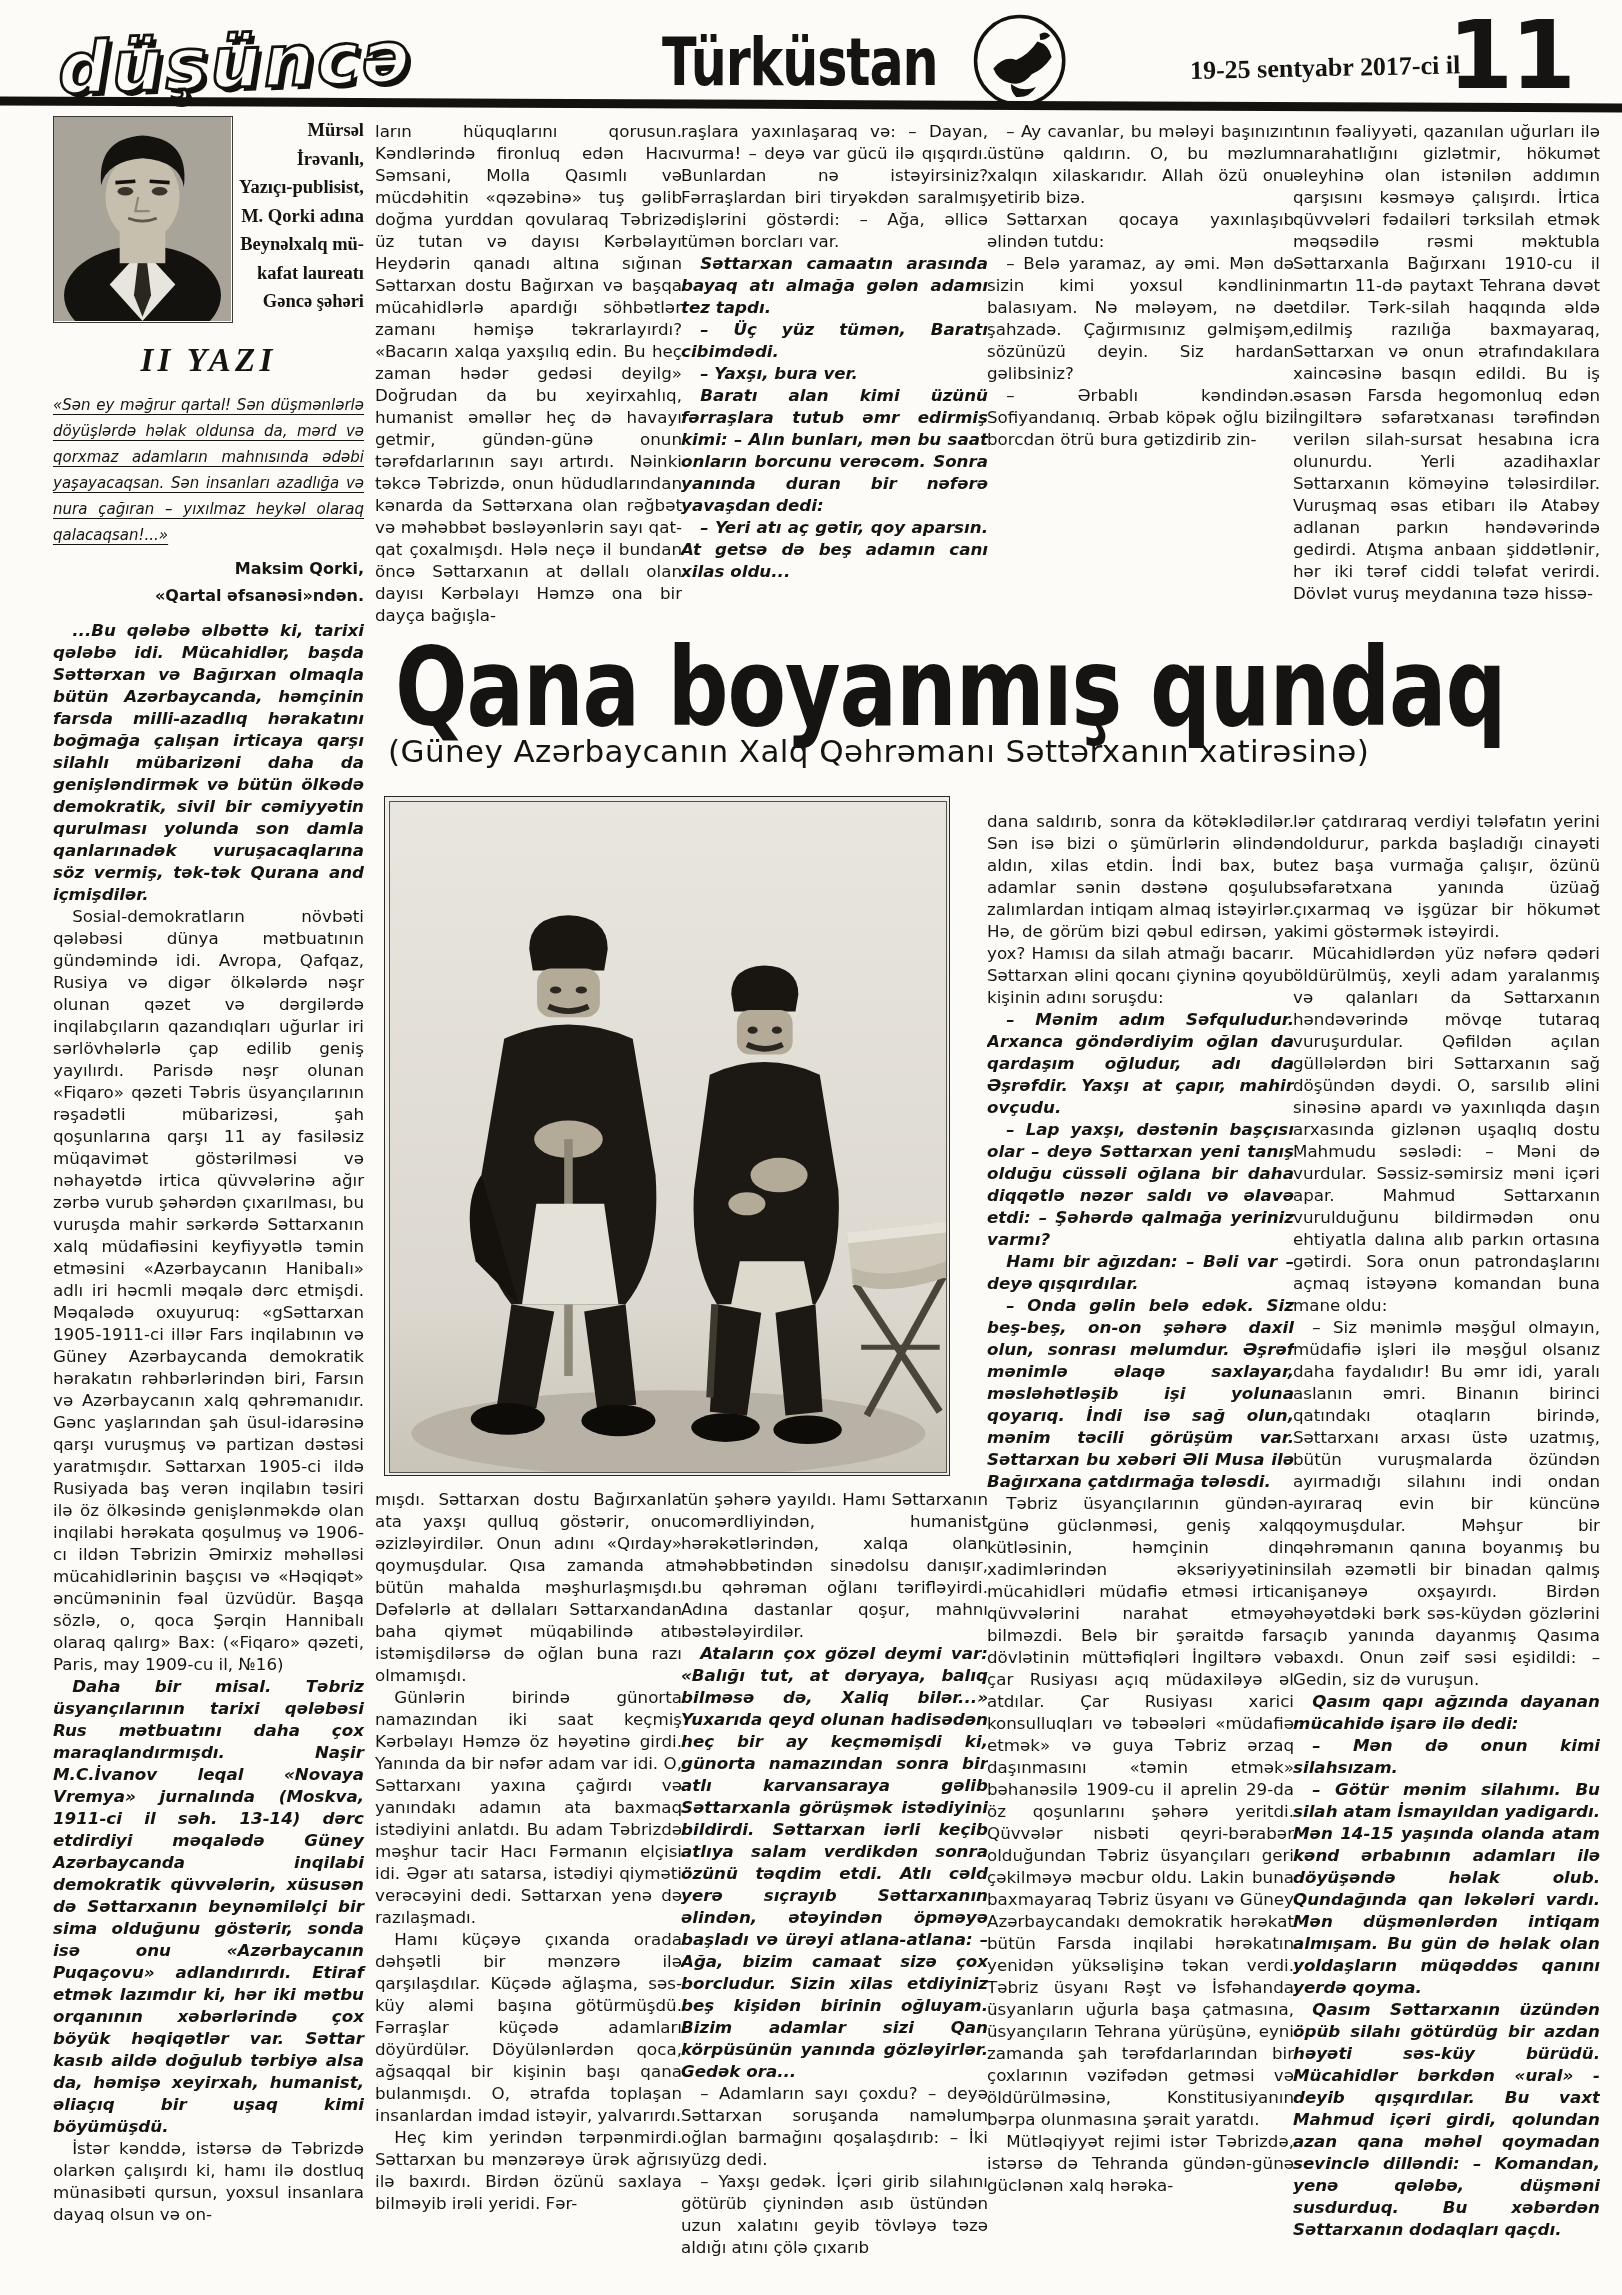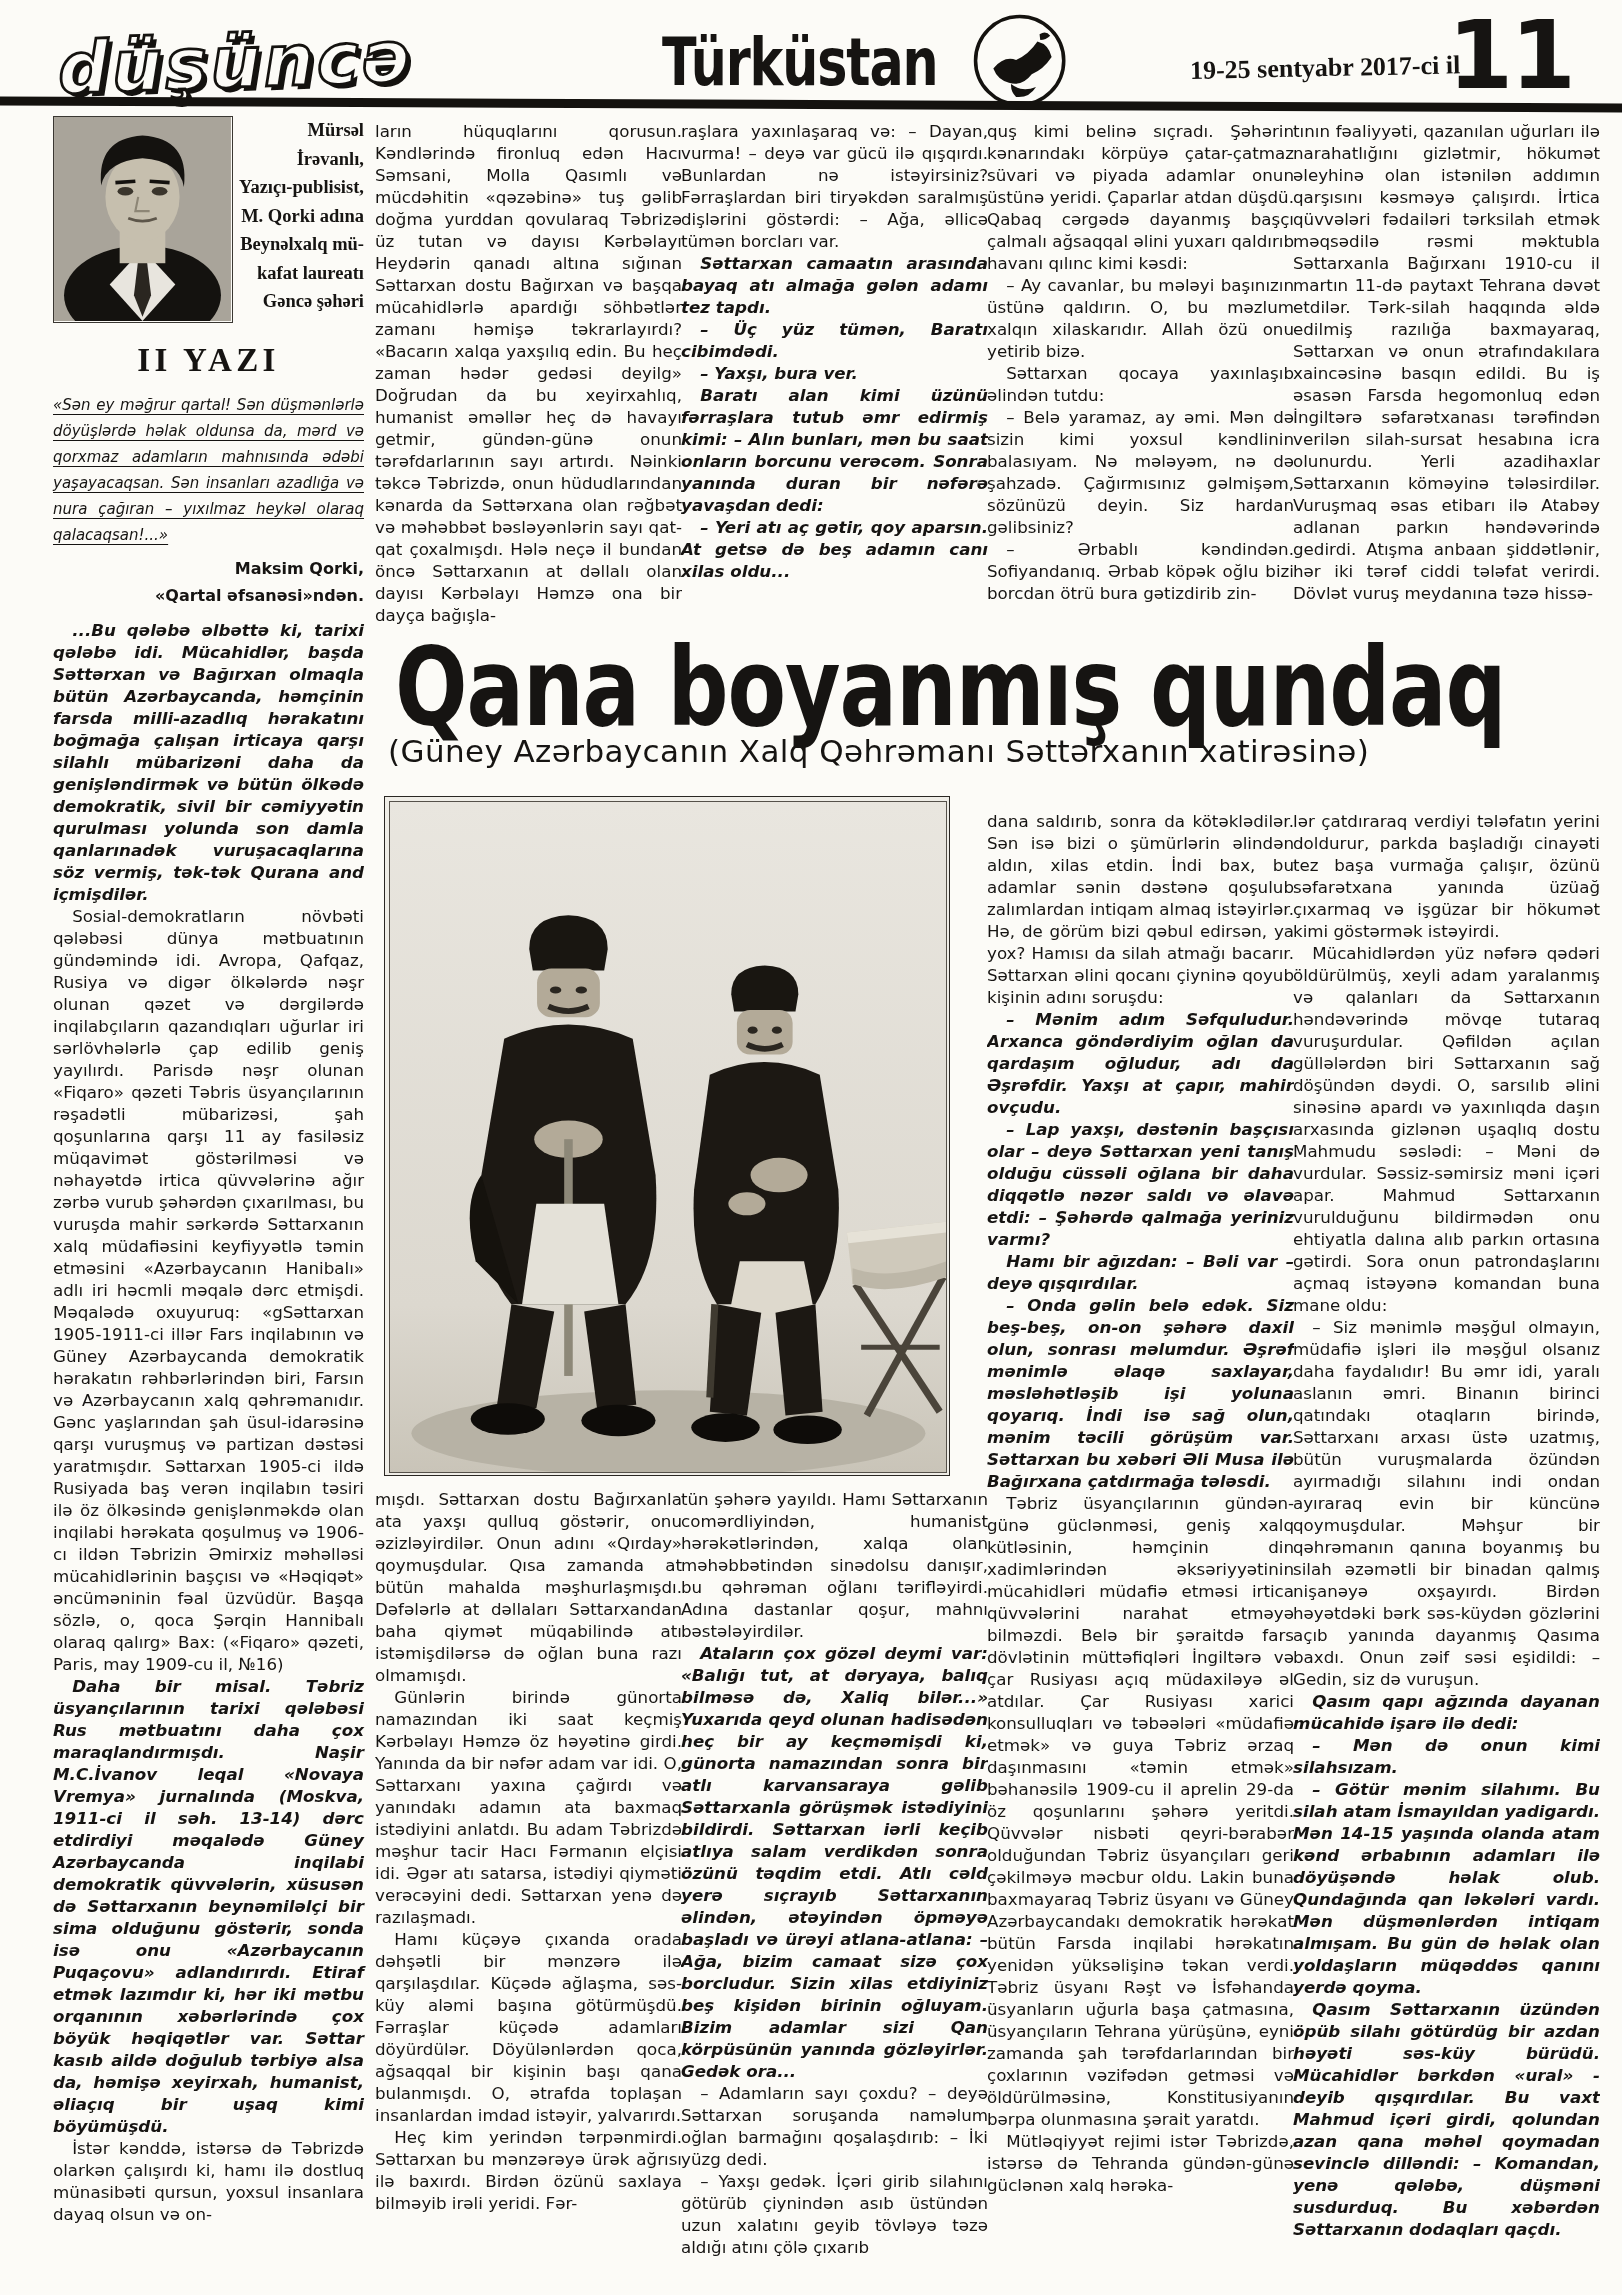--- a/index.html
+++ b/index.html
@@ -24,21 +24,21 @@
   .para{margin:0;text-indent:1.15em;}
   .para.flush{text-indent:0;}
   .para.bi{font-weight:700;font-style:italic;}
   
   .author-box{position:absolute;left:53px;top:116px;width:311px;}
   .author-head{display:flex;}
   .author-photo{width:178px;height:205px;flex:0 0 auto;border:0.7px solid #3a3732;}
   .author-credentials{flex:1;text-align:right;font-family:"Liberation Serif",serif;font-weight:700;
         font-size:18.5px;line-height:28.5px;white-space:pre-line;padding-left:4.3px;}
   .section-label{text-align:center;font-family:"Liberation Serif",serif;font-weight:700;
-        font-size:33px;letter-spacing:4.3px;margin:18.5px 0 13px 0;}
+        font-size:33px;letter-spacing:4.3px;margin:18.5px 0 13px 0;font-style:italic;}
   .epigraph{font-style:italic;font-size:15px;line-height:26px;text-align:justify;
         text-decoration:underline;text-underline-offset:4.3px;text-decoration-thickness:1.1px;}
   .epigraph-attribution{text-align:right;font-weight:700;font-size:16px;line-height:27px;
         white-space:pre-line;margin-top:7.1px;}
   .col1-body{margin-top:10px;text-align:justify;font-size:16.7px;line-height:22px;}
   
   .article-headline{position:absolute;left:395px;top:625px;width:1196px;height:101px;overflow:visible;}
   .article-headline span{display:inline-block;font-size:108px;font-weight:800;letter-spacing:-1.4px;
         white-space:nowrap;transform:scaleX(.79);transform-origin:left center;}
   .article-subtitle{position:absolute;left:388px;top:733px;width:1203px;text-align:left;
@@ -116,21 +116,20 @@
     </div>
   <div class="col" style="left:681px;top:120px;width:307px;height:511px;">
       <p class="para n flush">raşlara yaxınlaşaraq və: – Dayan, vurma! – deyə var gücü ilə qışqırdı. Bunlardan nə istəyirsiniz? Fərraşlardan biri tiryəkdən saralmış dişlərini göstərdi: – Ağa, əllicə tümən borcları var.</p>
       <p class="para bi">Səttarxan camaatın arasında bayaq atı almağa gələn adamı tez tapdı.</p>
       <p class="para bi">– Üç yüz tümən, Baratı cibimdədi.</p>
       <p class="para bi">– Yaxşı, bura ver.</p>
       <p class="para bi">Baratı alan kimi üzünü fərraşlara tutub əmr edirmiş kimi: – Alın bunları, mən bu saat onların borcunu verəcəm. Sonra yanında duran bir nəfərə yavaşdan dedi:</p>
       <p class="para bi">– Yeri atı aç gətir, qoy aparsın. At getsə də beş adamın canı xilas oldu...</p>
     </div>
   <div class="col" style="left:987px;top:120px;width:307px;height:511px;">
-      <p class="para n flush">quş kimi belinə sıçradı. Şəhərin kənarındakı körpüyə çatar-çatmaz süvari və piyada adamlar onun üstünə yeridi. Çaparlar atdan düşdü. Qabaq cərgədə dayanmış başçı çalmalı ağsaqqal əlini yuxarı qaldırıb havanı qılınc kimi kəsdi:</p>
       <p class="para n">– Ay cavanlar, bu mələyi başınızın üstünə qaldırın. O, bu məzlum xalqın xilaskarıdır. Allah özü onu yetirib bizə.</p>
       <p class="para n">Səttarxan qocaya yaxınlaşıb əlindən tutdu:</p>
       <p class="para n">– Belə yaramaz, ay əmi. Mən də sizin kimi yoxsul kəndlinin balasıyam. Nə mələyəm, nə də şahzadə. Çağırmısınız gəlmişəm, sözünüzü deyin. Siz hardan gəlibsiniz?</p>
       <p class="para n">– Ərbablı kəndindən. Sofiyandanıq. Ərbab köpək oğlu bizi borcdan ötrü bura gətizdirib zin-</p>
     </div>
   <div class="col" style="left:1293px;top:120px;width:307px;height:511px;">
       <p class="para n flush">tının fəaliyyəti, qazanılan uğurları ilə narahatlığını gizlətmir, hökumət əleyhinə olan istənilən addımın qarşısını kəsməyə çalışırdı. İrtica qüvvələri fədailəri tərksilah etmək məqsədilə rəsmi məktubla Səttarxanla Bağırxanı 1910-cu il martın 11-də paytaxt Tehrana dəvət etdilər. Tərk-silah haqqında əldə edilmiş razılığa baxmayaraq, Səttarxan və onun ətrafındakılara xaincəsinə basqın edildi. Bu iş əsasən Farsda hegomonluq edən İngiltərə səfarətxanası tərəfindən verilən silah-sursat hesabına icra olunurdu. Yerli azadihaxlar Səttarxanın köməyinə tələsirdilər. Vuruşmaq əsas etibarı ilə Atabəy adlanan parkın həndəvərində gedirdi. Atışma anbaan şiddətlənir, hər iki tərəf ciddi tələfat verirdi. Dövlət vuruş meydanına təzə hissə-</p>
     </div>
 
   <div class="article-headline">

